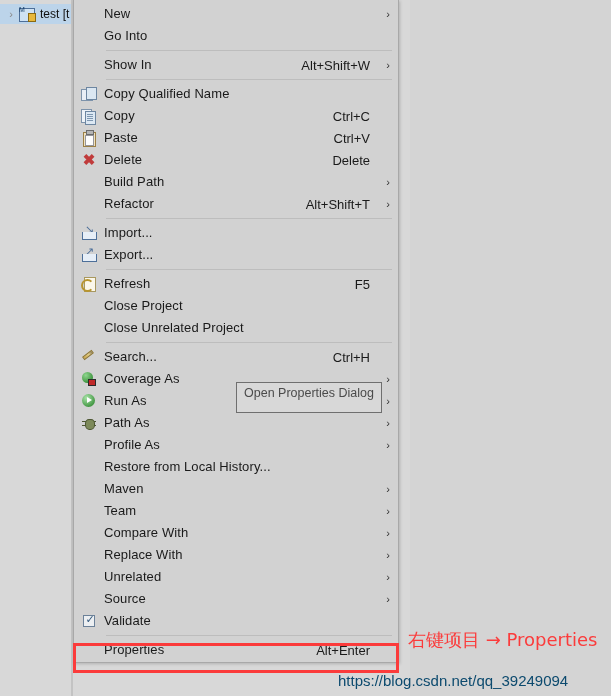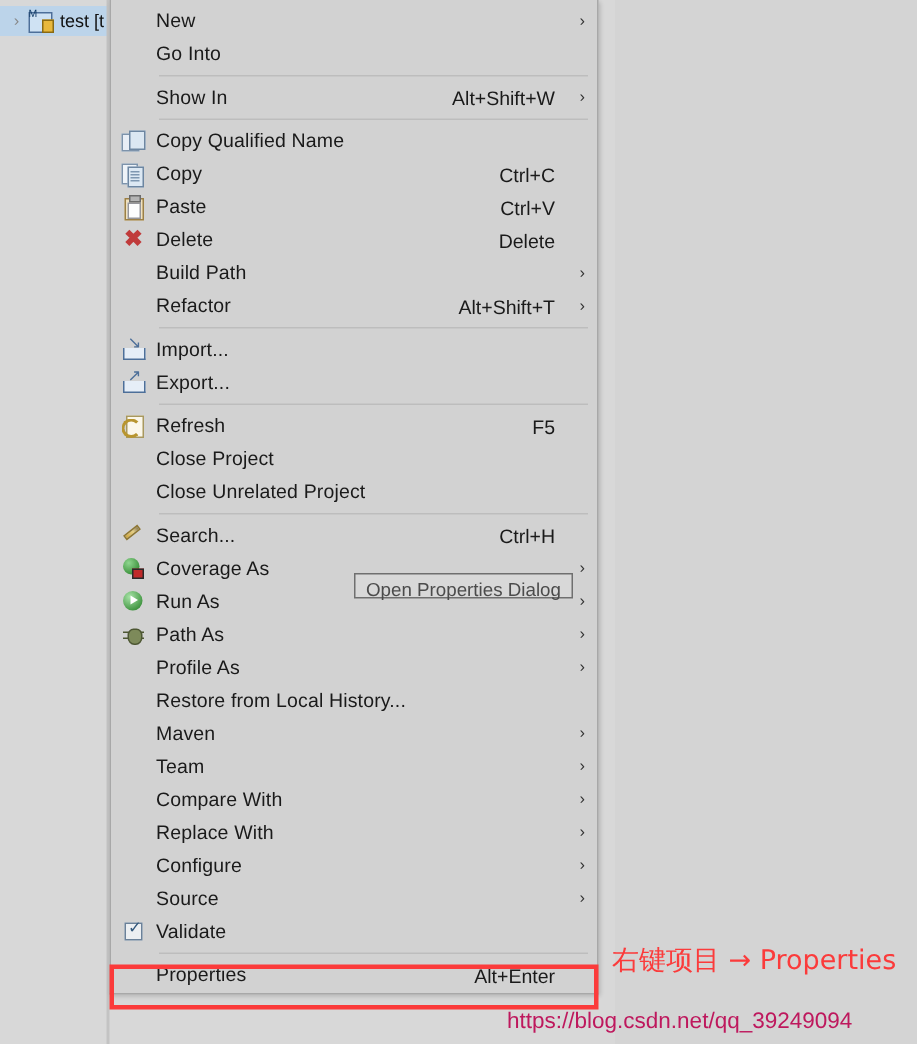--- a/index.html
+++ b/index.html
@@ -275,21 +275,21 @@
     content: ""; position: absolute; left: 1px; top: 3px; width: 14px; height: 1px;
     background: #4d5733;
   }
   .ic-bug .legs::after { top: 7px; }
 
   
   #tooltip-open-properties {
     position: absolute;
     left: 236px;
     top: 382px;
-    height: 17px;
+    height: 31px;
     padding: 0 7px;
     background: #d8d8d8;
     border: 1px solid #6f6f6f;
     font-size: 12.5px;
     color: #4b4b4b;
     line-height: 21px;
     white-space: nowrap;
     box-sizing: border-box;
     z-index: 40;
   }
@@ -314,21 +314,21 @@
     color: #fb3b3b;
     white-space: nowrap;
     font-family: "DejaVu Sans", sans-serif;
     z-index: 50;
   }
   #watermark-text {
     position: absolute;
     left: 338px;
     top: 672px;
     font-size: 15px;
-    color: #be185d;
+    color: #0c4a6e;
     white-space: nowrap;
     font-family: "Liberation Sans", sans-serif;
     z-index: 45;
   }
 
   
   .proj-icon-base {
     position: absolute; left: 1px; top: 2px; width: 14px; height: 12px;
     background: #cfe2f3; border: 1px solid #4d6f99;
   }
@@ -559,21 +559,21 @@
       <span class="menu-arrow">›</span>
     </div>
     <div class="menu-item">
       <span class="menu-icon-slot"></span>
       <span class="menu-label">Replace With</span>
       <span class="menu-accel"></span>
       <span class="menu-arrow">›</span>
     </div>
     <div class="menu-item">
       <span class="menu-icon-slot"></span>
-      <span class="menu-label">Configure</span>
+      <span class="menu-label">Unrelated</span>
       <span class="menu-accel"></span>
       <span class="menu-arrow">›</span>
     </div>
     <div class="menu-item">
       <span class="menu-icon-slot"></span>
       <span class="menu-label">Source</span>
       <span class="menu-accel"></span>
       <span class="menu-arrow">›</span>
     </div>
     <div class="menu-item">

